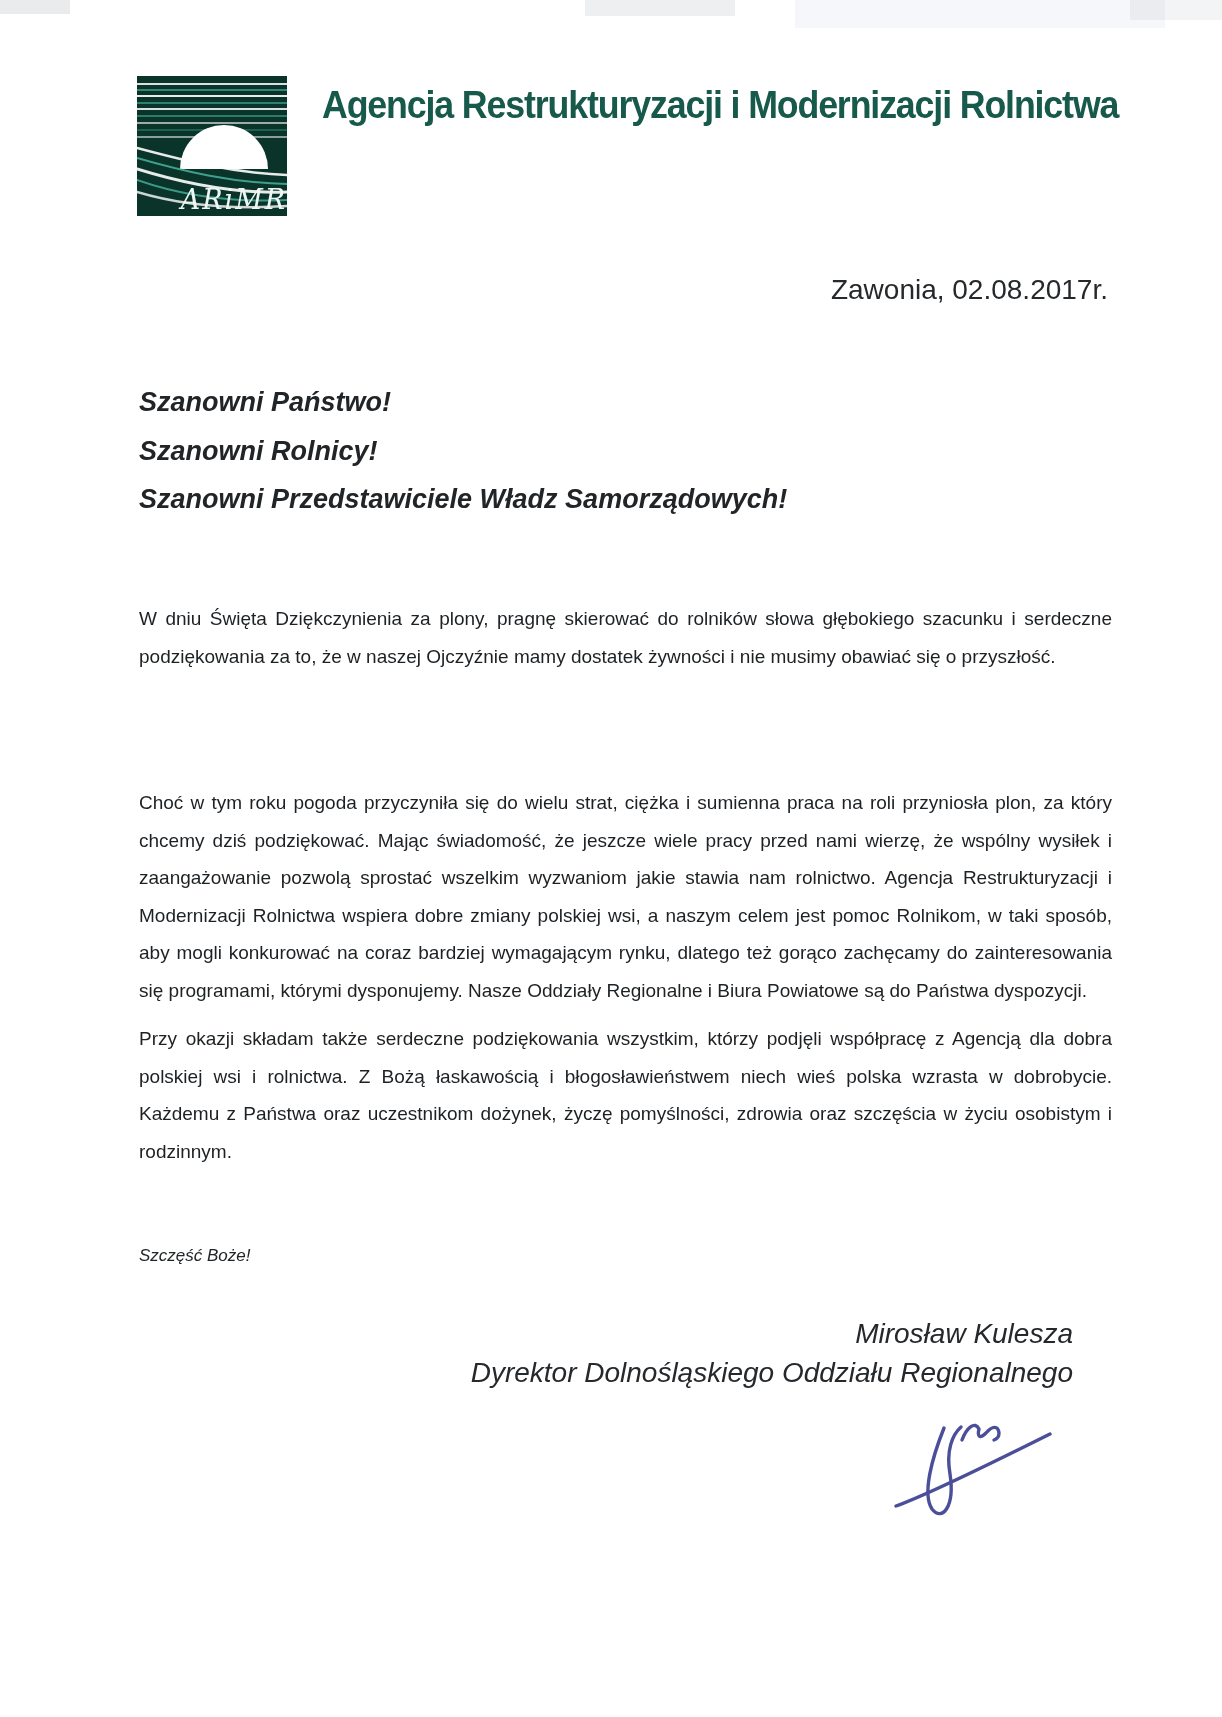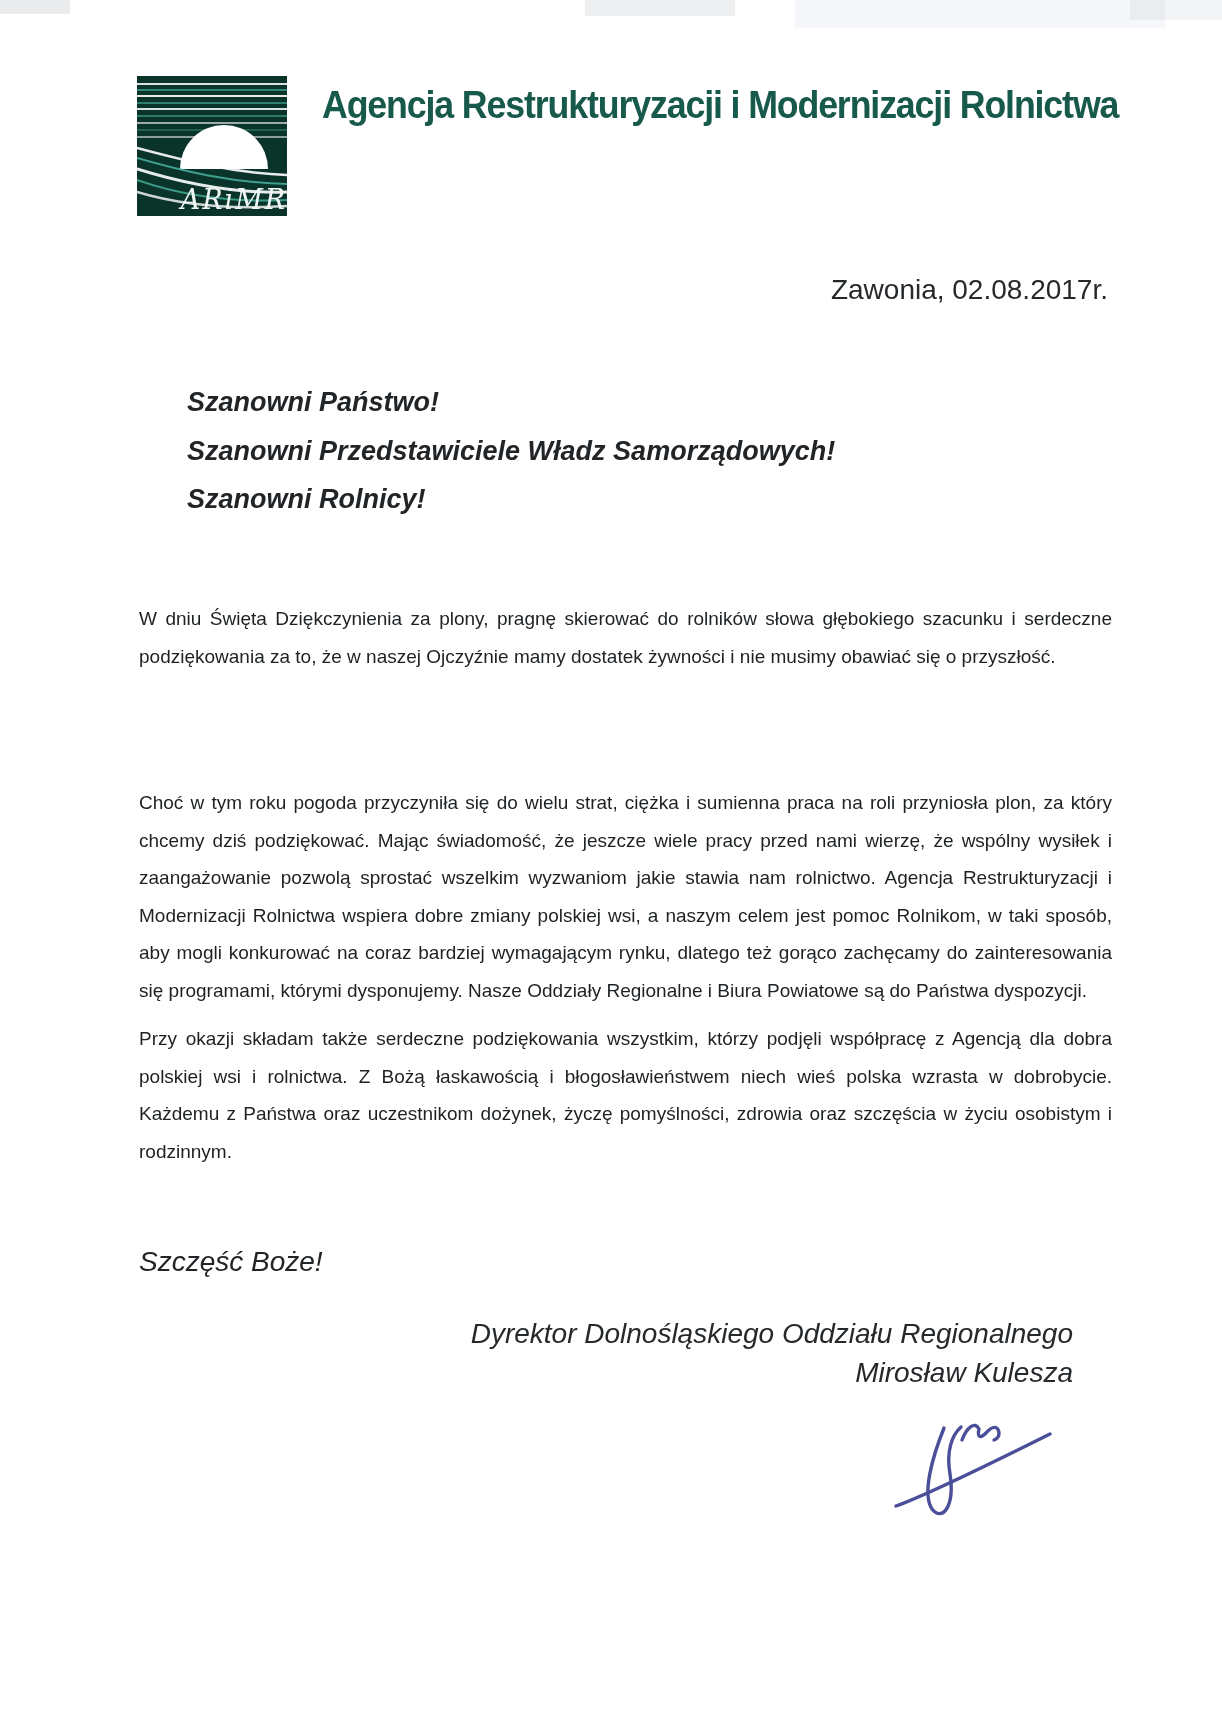--- a/index.html
+++ b/index.html
@@ -30,38 +30,38 @@
   .branch-title{
     position:absolute;top:158px;right:220px;
     font-size:34px;font-weight:500;color:#50565b;
     letter-spacing:-0.5px;white-space:nowrap;
   }
   .date-line{
     position:absolute;top:274px;right:114px;
     font-size:28px;color:#26292c;white-space:nowrap;
   }
 
-  .salutations{position:absolute;left:139px;top:378px;margin-left:48px;}
+  .salutations{position:absolute;left:139px;top:378px;}
   .salutation{
     font-size:27px;font-weight:700;font-style:italic;
     color:#222528;line-height:48.5px;white-space:nowrap;
   }
 
   .body-copy{position:absolute;left:139px;width:973px;}
   .para{
     font-size:19px;line-height:37.5px;color:#1d2124;
     text-align:justify;margin:0;
   }
   .para1{top:600px;}
   .para2{top:752px;margin-top:32px;}
   .para3{top:1020px;}
 
   .closing{
     position:absolute;left:139px;top:1246px;
-    font-size:28px;font-style:italic;color:#222528;white-space:nowrap;
+    font-size:17px;font-style:italic;color:#222528;white-space:nowrap;
   }
 
   .sig-block{
     position:absolute;top:1314px;right:149px;
     text-align:right;font-style:italic;color:#26292c;
     font-size:28px;line-height:39px;white-space:nowrap;
   }
 
   .signature-scribble{position:absolute;left:882px;top:1406px;width:180px;height:122px;}
 </style>
@@ -101,33 +101,33 @@
     </g>
     <text x="97" y="133" text-anchor="middle" font-family="DejaVu Serif, serif" font-style="italic" font-size="27" letter-spacing="2" fill="#eef5f2">ARiMR</text>
   </svg>
 
   <div class="org-title">Agencja Restrukturyzacji i Modernizacji Rolnictwa</div>
 
   <div class="date-line">Zawonia, 02.08.2017r.</div>
 
   <div class="salutations">
     <div class="salutation">Szanowni Państwo!</div>
+    <div class="salutation">Szanowni Rolnicy!</div>
     <div class="salutation">Szanowni Przedstawiciele Władz Samorządowych!</div>
-    <div class="salutation">Szanowni Rolnicy!</div>
   </div>
 
   <p class="para para1 body-copy">W dniu Święta Dziękczynienia za plony, pragnę skierować do rolników słowa głębokiego szacunku i serdeczne podziękowania za to, że w naszej Ojczyźnie mamy dostatek żywności i nie musimy obawiać się o przyszłość.</p>
   <p class="para para2 body-copy">Choć w tym roku pogoda przyczyniła się do wielu strat, ciężka i sumienna praca na roli przyniosła plon, za który chcemy dziś podziękować. Mając świadomość, że jeszcze wiele pracy przed nami wierzę, że wspólny wysiłek i zaangażowanie pozwolą sprostać wszelkim wyzwaniom jakie stawia nam rolnictwo. Agencja Restrukturyzacji i Modernizacji Rolnictwa wspiera dobre zmiany polskiej wsi, a naszym celem jest pomoc Rolnikom, w taki sposób, aby mogli konkurować na coraz bardziej wymagającym rynku, dlatego też gorąco zachęcamy do zainteresowania się programami, którymi dysponujemy. Nasze Oddziały Regionalne i Biura Powiatowe są do Państwa dyspozycji.</p>
   <p class="para para3 body-copy">Przy okazji składam także serdeczne podziękowania wszystkim, którzy podjęli współpracę z Agencją dla dobra polskiej wsi i rolnictwa. Z Bożą łaskawością i błogosławieństwem niech wieś polska wzrasta w dobrobycie. Każdemu z Państwa oraz uczestnikom dożynek, życzę pomyślności, zdrowia oraz szczęścia w życiu osobistym i rodzinnym.</p>
 
   <div class="closing">Szczęść Boże!</div>
 
   <div class="sig-block">
+    <div>Mirosław Kulesza</div>
     <div>Dyrektor Dolnośląskiego Oddziału Regionalnego</div>
-    <div>Mirosław Kulesza</div>
   </div>
 
   <svg class="signature-scribble" viewBox="0 0 180 122" xmlns="http://www.w3.org/2000/svg" aria-hidden="true">
     <g fill="none" stroke="#3c3f90" stroke-width="3.4" stroke-linecap="round" stroke-linejoin="round" opacity=".92">
       <path d="M14,100 C48,88 128,48 168,28"></path>
       <path d="M62,22 C50,52 40,88 50,103 C60,116 73,101 68,68 C64,45 70,29 79,21"></path>
       <path d="M80,34 c5,-13 13,-19 17,-11 c-2,8 1,10 7,4 c6,-7 12,-8 13,0 c0,4 -2,6 -5,7"></path>
     </g>
   </svg>
 

